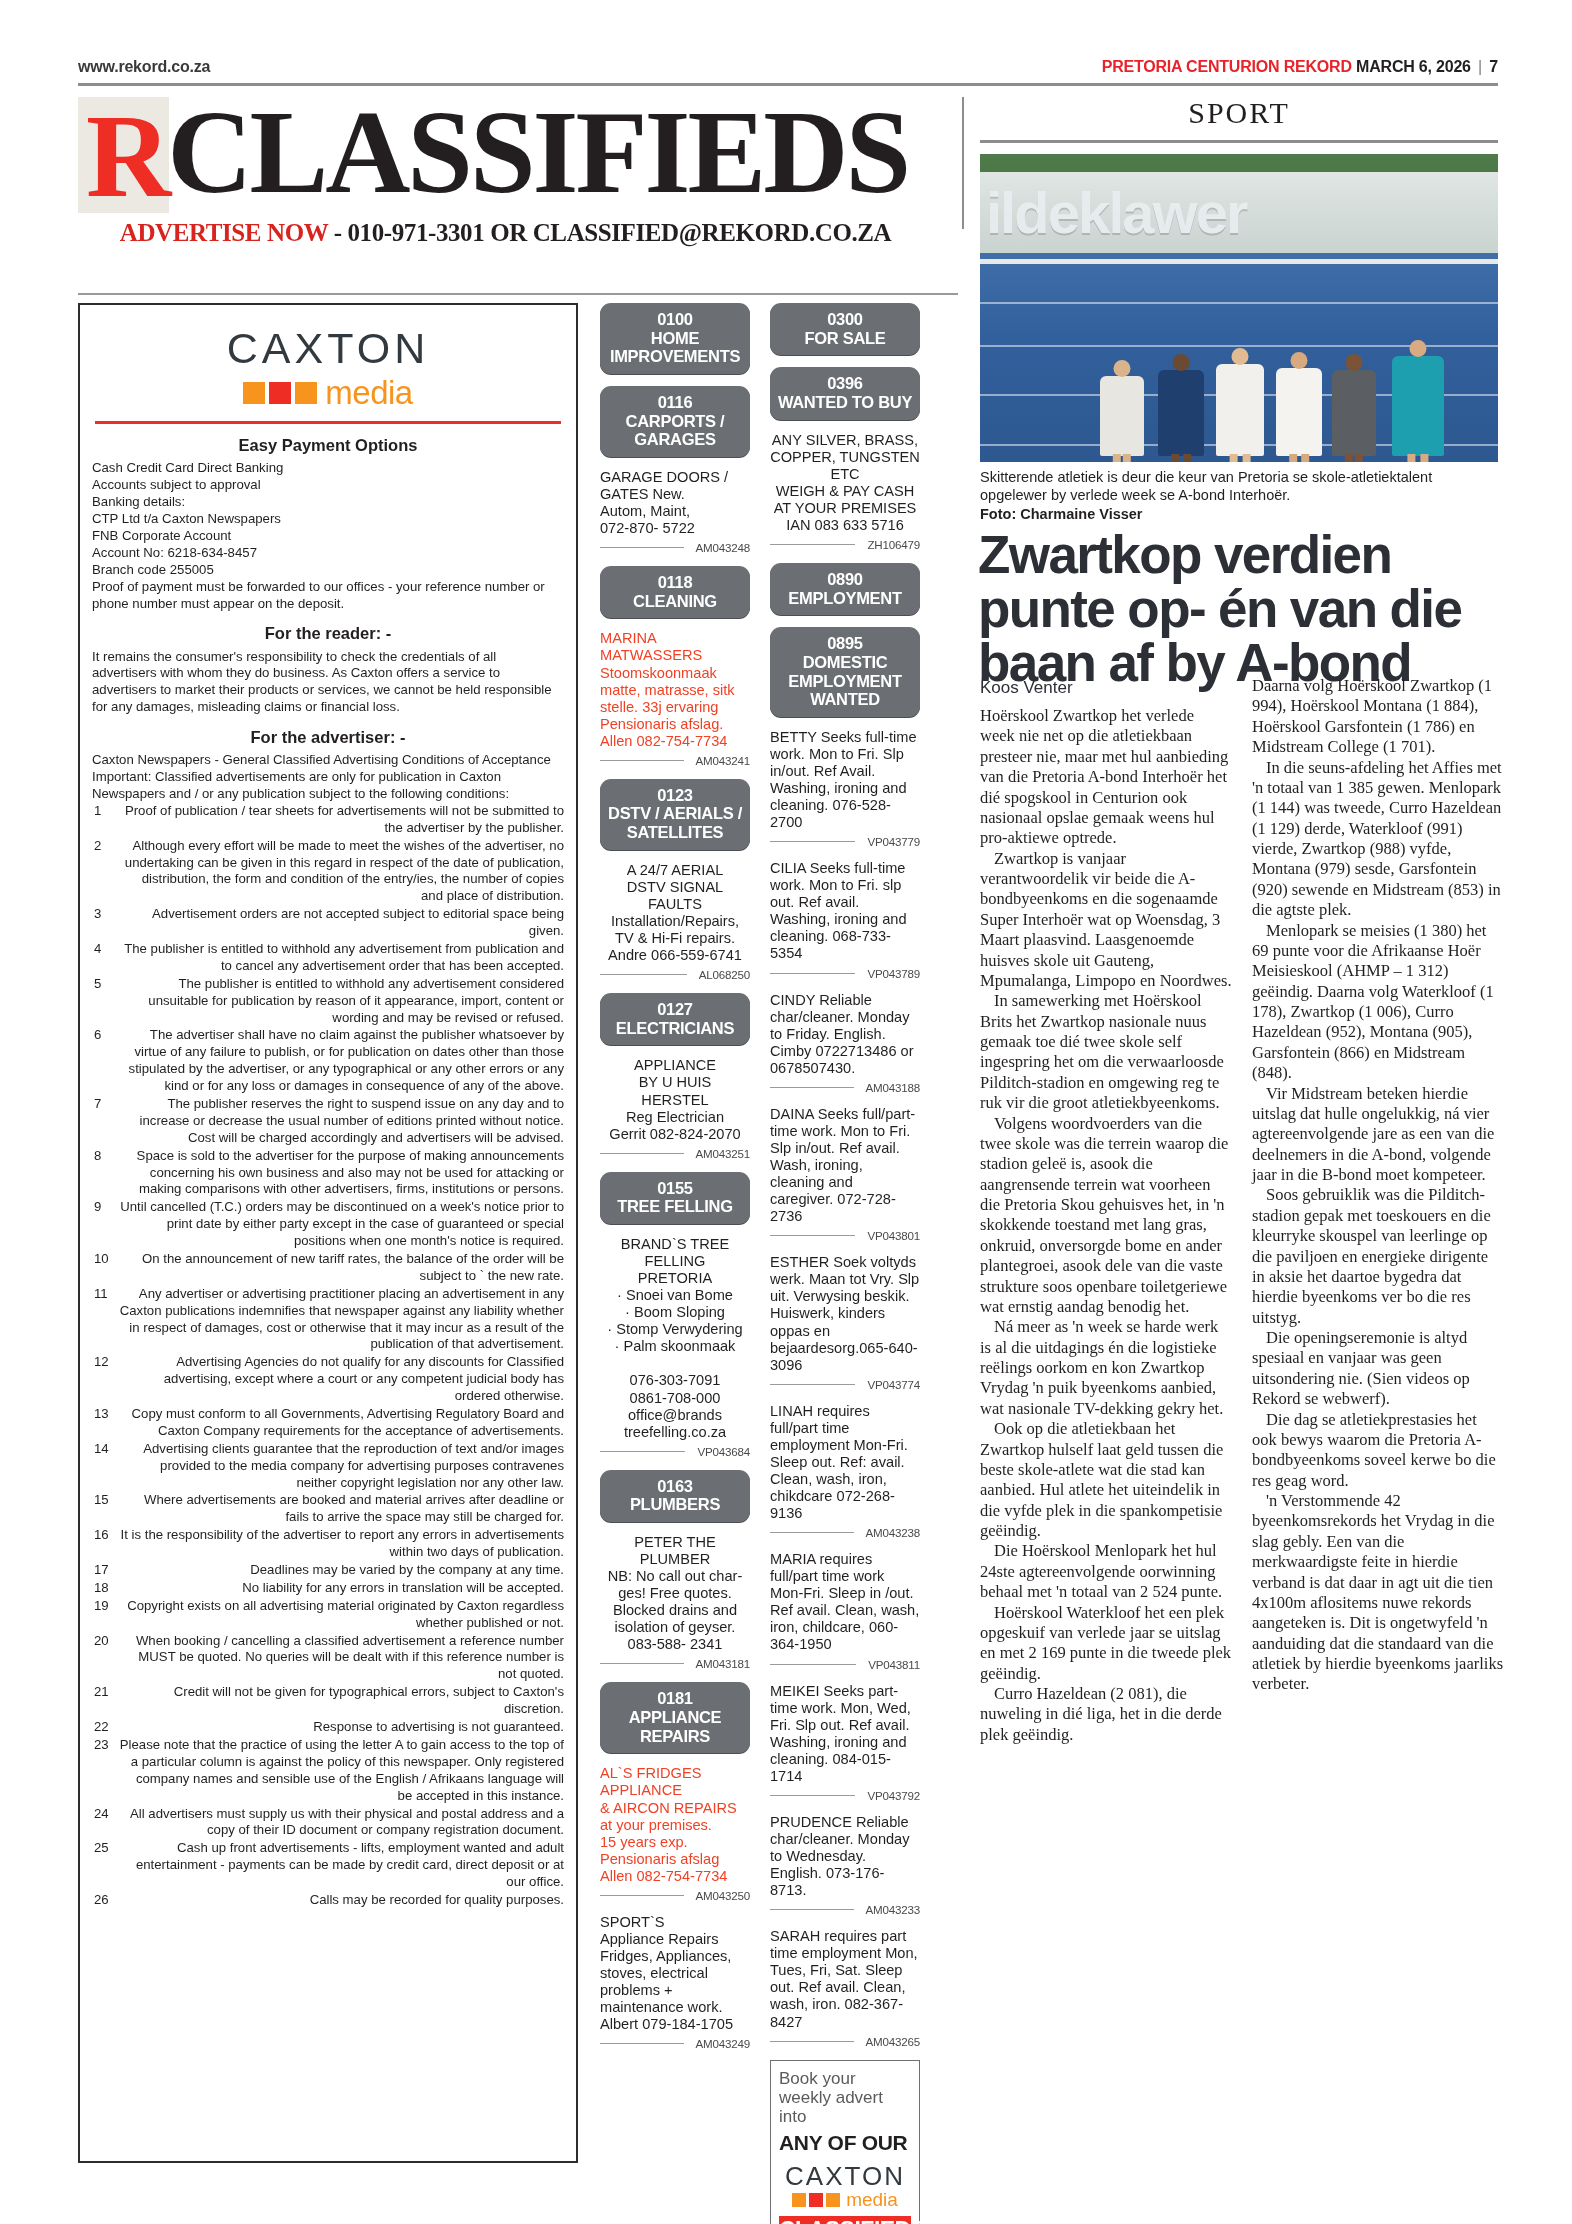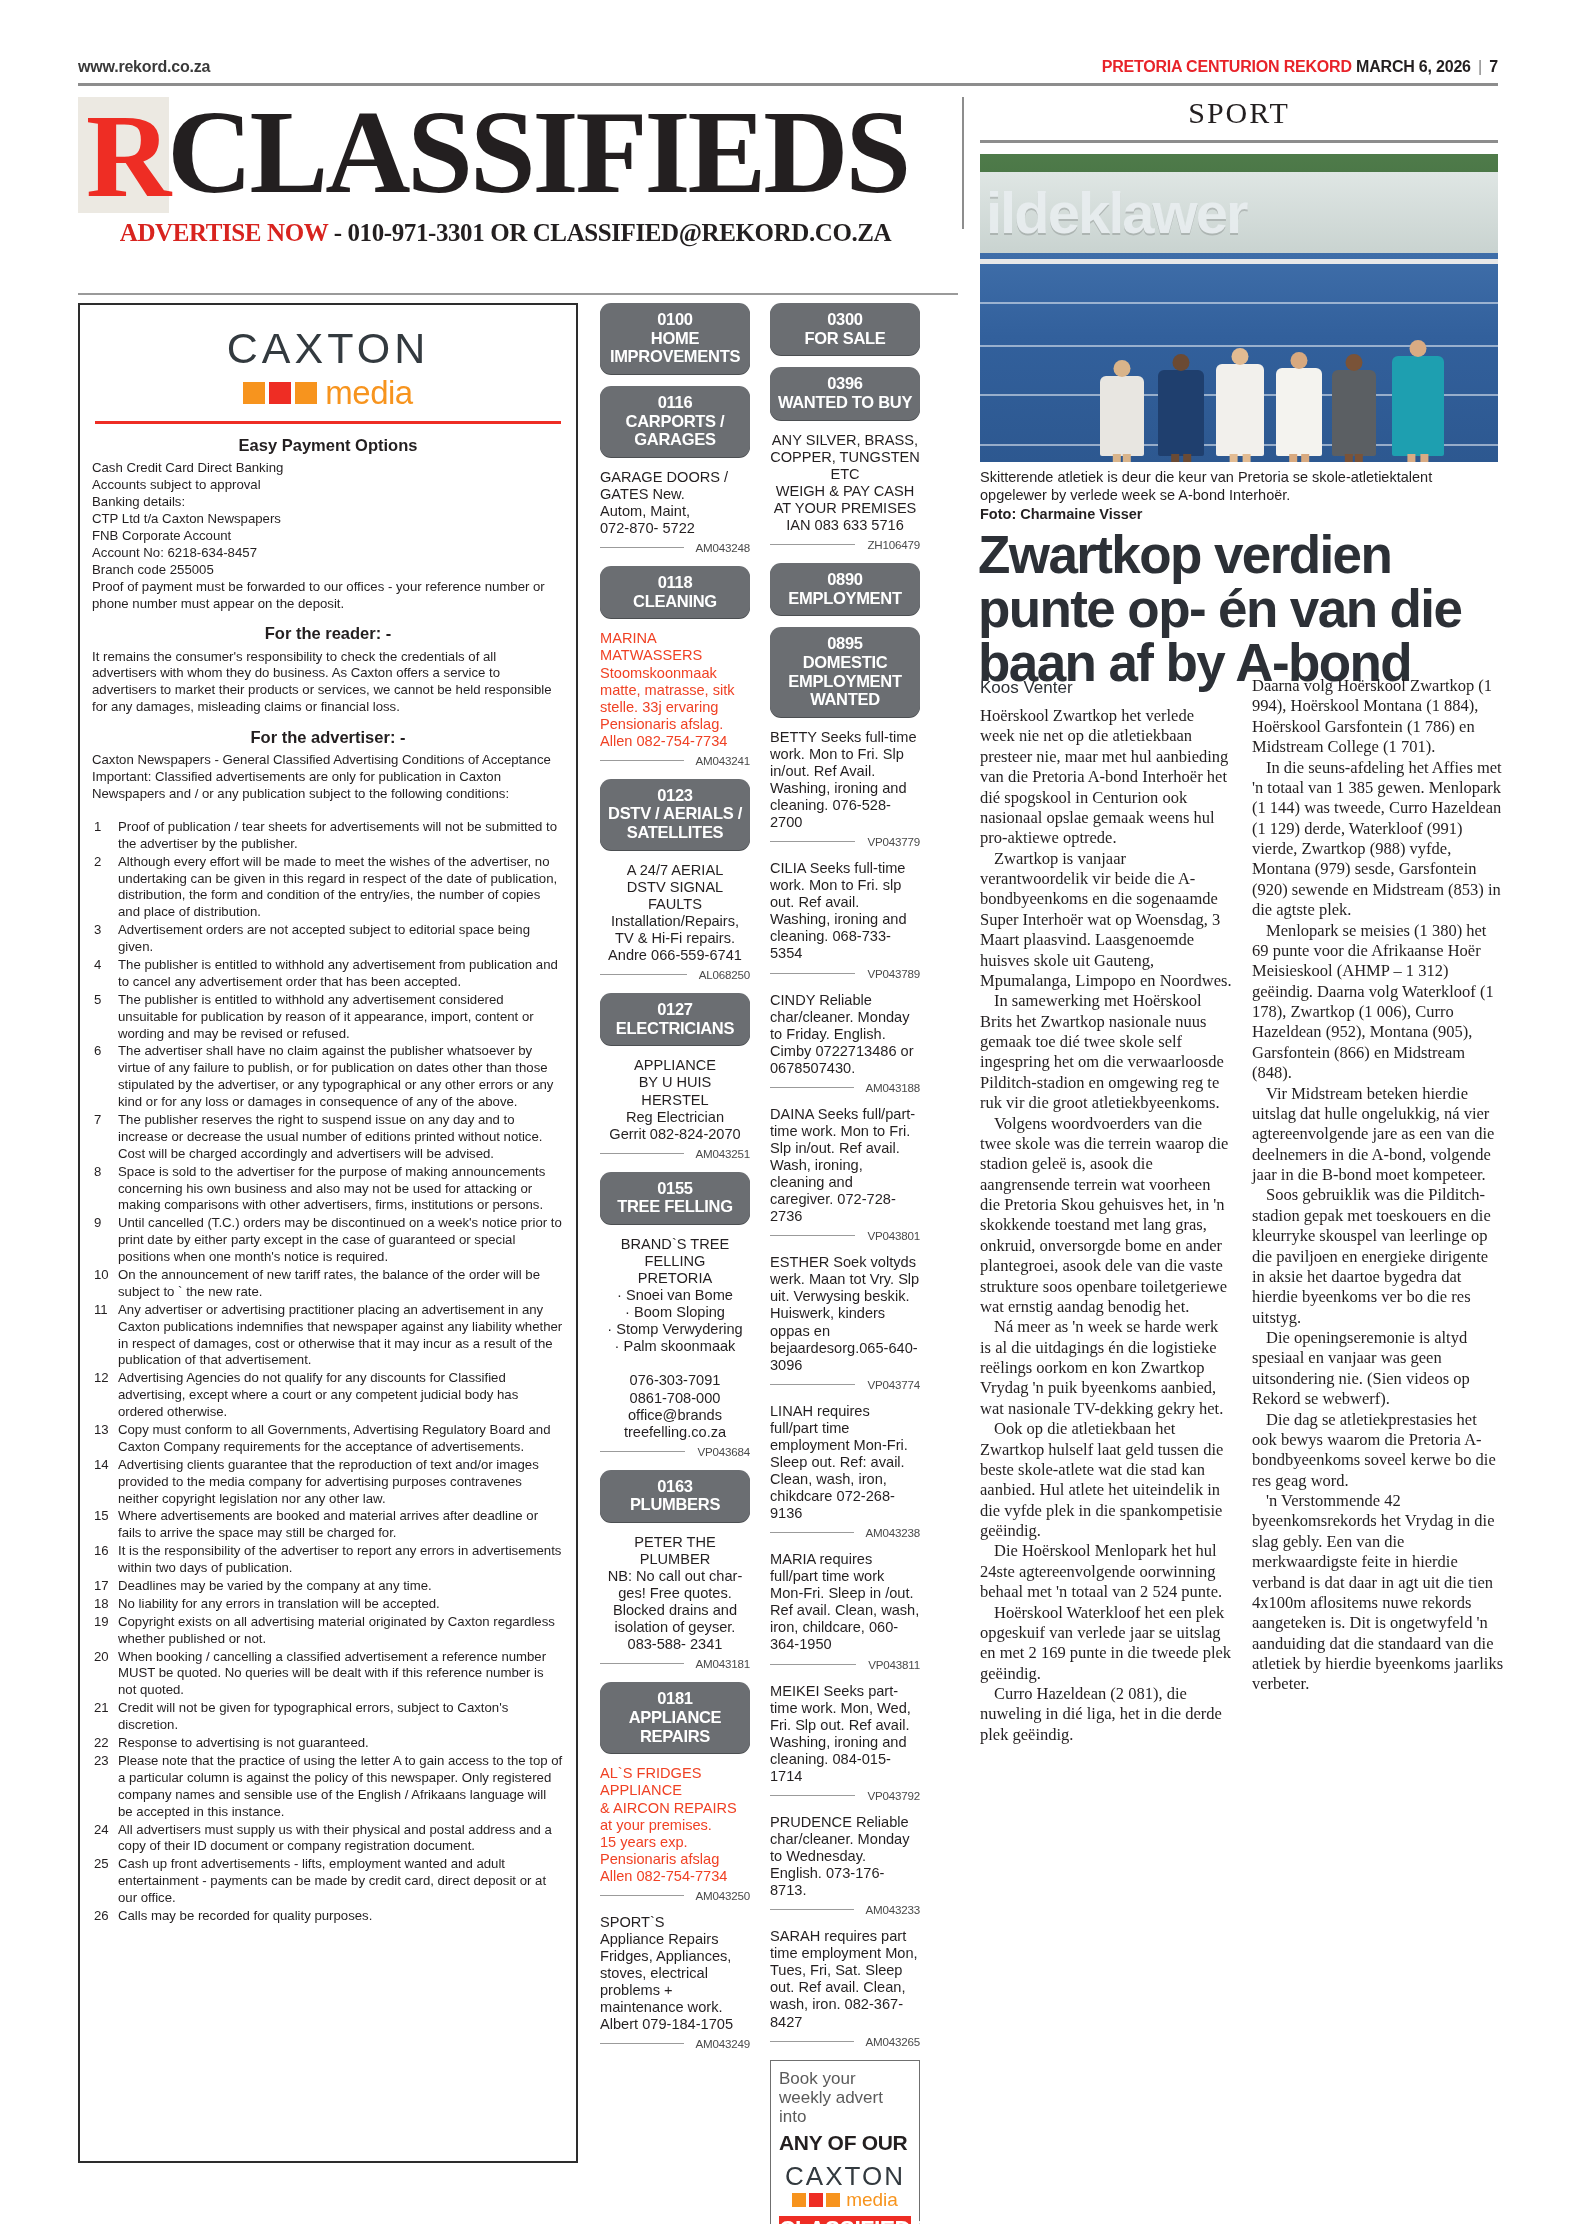--- a/index.html
+++ b/index.html
@@ -128,21 +128,21 @@
   }
   .caxton-media { display: flex; align-items: center; justify-content: center; gap: 4px; margin-top: -4px; }
   .sq { width: 22px; height: 22px; display: inline-block; }
   .caxton-media .word {
     font-family: "Liberation Sans", sans-serif; font-size: 33px; color: #f7941e; margin-left: 4px;
     letter-spacing: -0.5px;
   }
   .caxton-underline { height: 3px; background: #ee2d24; margin: 7px 3px 0 3px; }
   .terms h3 { text-align: center; font-size: 16.5px; font-weight: 700; margin: 11px 0 4px; }
   .terms p { margin: 0 0 0 0; }
-  .terms ol { list-style: none; counter-reset: t; margin-top: 16px; }
+  .terms ol { list-style: none; counter-reset: t; margin-top: 0; text-align: right; }
   .terms ol li { counter-increment: t; position: relative; padding-left: 26px; margin-bottom: 1px; }
   .terms ol li:before { content: counter(t); position: absolute; left: 2px; top: 0; }
 
   
   .ccol { position: absolute; width: 150px; font-size: 13px; color: #231f20; }
   #ccol-a { left: 600px; top: 303px; }
   #ccol-b { left: 770px; top: 303px; }
   .catbox {
     background: #6b6e72; color: #ffffff; border-radius: 11px;
     text-align: center; font-weight: 700; font-size: 16.5px; line-height: 1.13;

